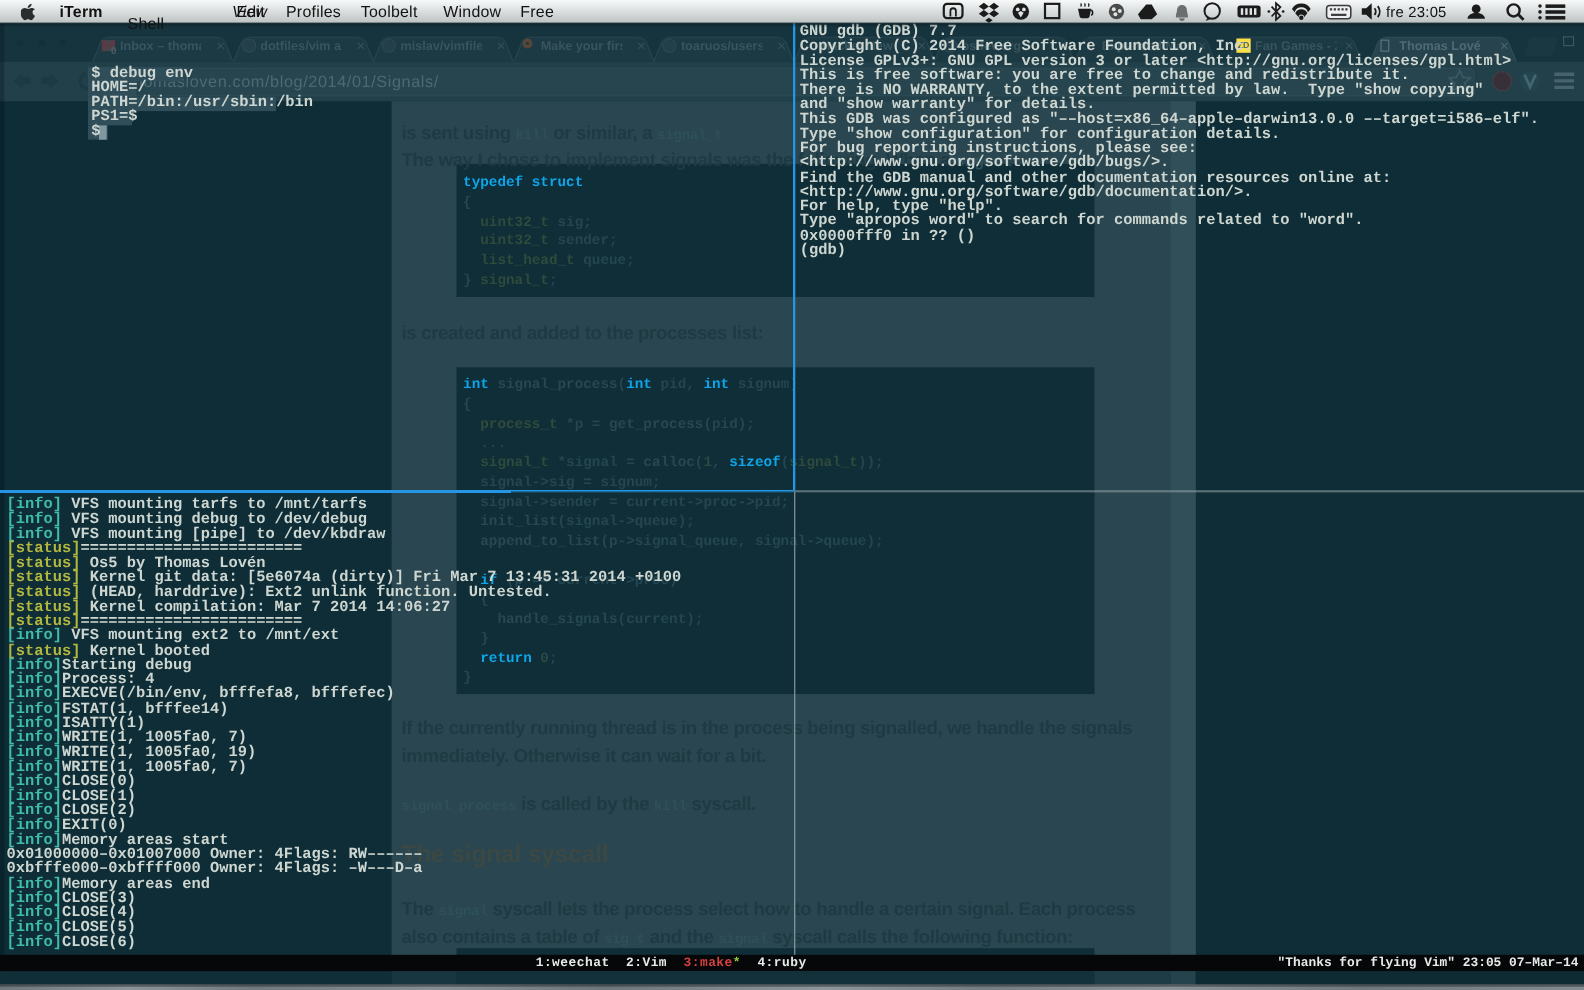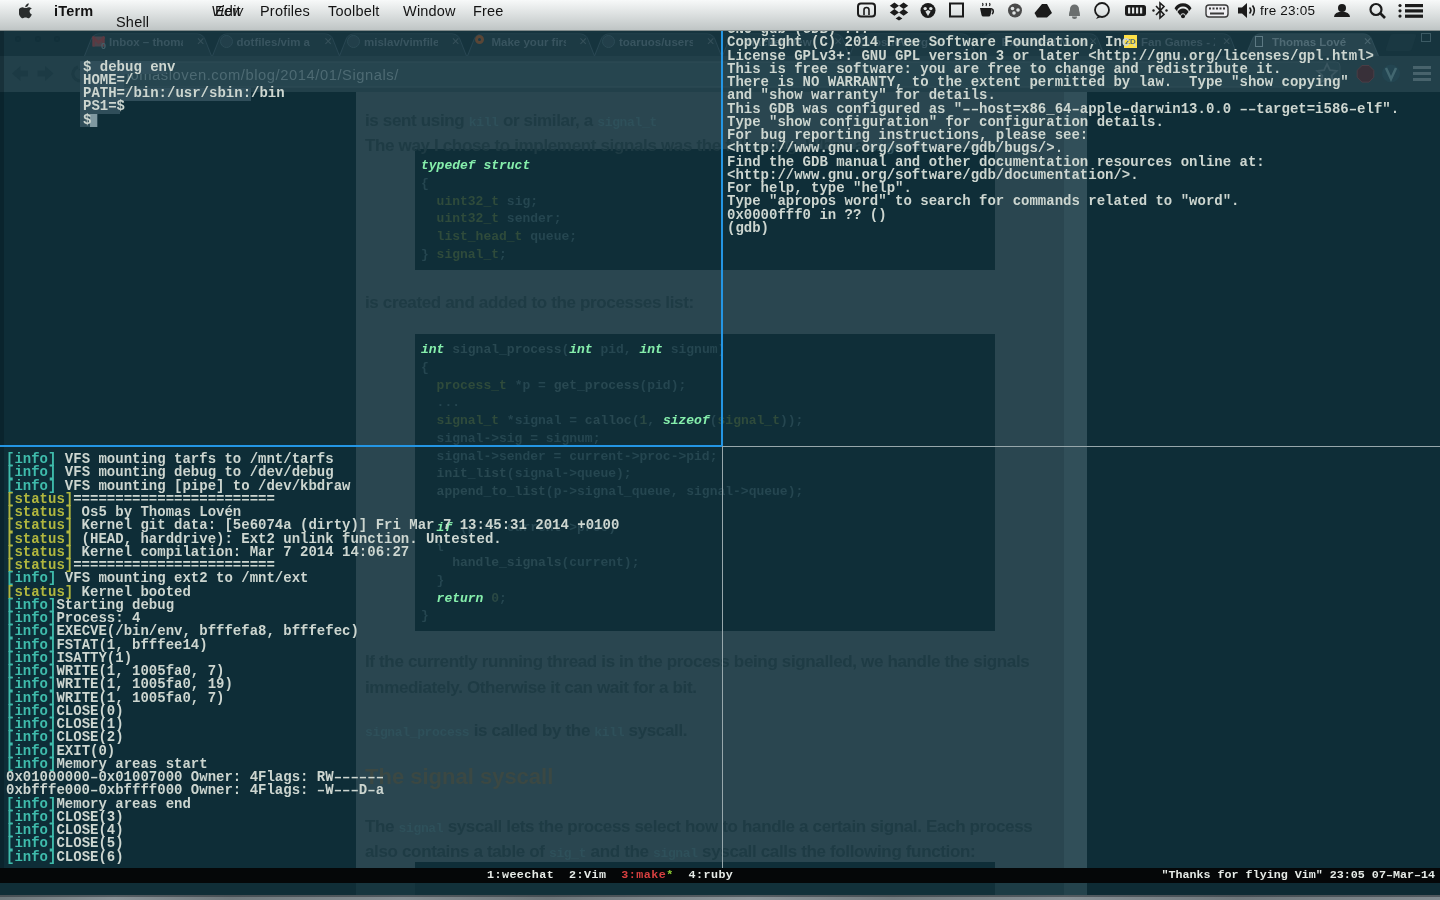--- a/index.html
+++ b/index.html
@@ -23,21 +23,21 @@
   .tab .fav { position:absolute; left:8px; top:6px; width:13px; height:13px; }
   .tab .fav.gh { background:#223f4a; border-radius:50%; border:1px solid #2b4a55; }
   .tab .tt { position:absolute; left:25px; top:7px; font-size:11.5px; color:#38545f;
              white-space:nowrap; overflow:hidden; width:74px; font-weight:bold; }
   .tab .tx { position:absolute; right:7px; top:6px; font-size:10.5px; color:#35505a; }
   .blog code { font-family:"Liberation Mono", monospace; font-weight:bold;
                color:#2e505a; font-size:13px; }
   pre.code { position:absolute; font-family:"Liberation Mono", monospace;
              font-size:13px; line-height:17.75px; font-weight:bold;
              color:#254650; white-space:pre; }
-  pre.code .kw { color:#86efac;font-style:italic; }
+  pre.code .kw { color:#0ea5e9; }
   pre.code .ty { color:#2f4b3b; }
   pre.code .fn { color:#284851; }
   pre.code .nu { color:#2b4944; }
 </style>
 </head>
 <body>
 <div id="stage">
 
   <div class="abs" style="left:0;top:21px;width:1440px;height:35px;background:#16343e;"></div>
 
@@ -252,21 +252,21 @@
   <div class="abs" style="left:356px;top:883px;width:59px;height:17px;background:#17363f;"></div>
   <div class="abs" style="left:415px;top:883px;width:580px;height:17px;background:#12313a;"></div>
   <div class="abs" style="left:995px;top:883px;width:69px;height:17px;background:#1d3c45;"></div>
   <div class="abs" style="left:1064px;top:883px;width:23px;height:17px;background:#24434c;"></div>
   <div class="abs" style="left:1087px;top:883px;width:353px;height:17px;background:#0e2b34;"></div>
   <div class="abs" style="left:0;top:895px;width:1440px;height:5px;
        background:linear-gradient(90deg,#6e787c 0%,#8b9499 8%,#717a7e 16%,#868f94 28%,#6d767a 38%,#8d969b 52%,#747d81 62%,#899297 74%,#6f787c 86%,#828b90 100%);"></div>
   <div class="abs" style="left:0;top:895px;width:1440px;height:2px;background:rgba(40,48,52,0.55);"></div>
 
   <div class="abs" style="left:0;top:21px;width:1440px;height:4px;background:linear-gradient(rgba(5,20,26,0.5),rgba(5,20,26,0));"></div>
-  <div id="menubar" class="abs" style="left:0;top:0;width:1440px;height:31px;
+  <div id="menubar" class="abs" style="left:0;top:0;width:1440px;height:21px;
        background:linear-gradient(#f7f9f9,#bfc5c5);border-bottom:1px solid #808a8a;
        color:#131313;font-size:14.5px;letter-spacing:0.2px;">
     <svg class="abs" style="left:19px;top:2.5px;" width="15" height="17" viewBox="0 0 15 17">
       <path fill="#2a2d2d" d="M9.7 0.3 c0.2 1 -0.3 2 -0.9 2.7 -0.6 0.7 -1.6 1.3 -2.5 1.2 -0.2 -0.9 0.3 -1.9 0.9 -2.5 C7.8 1 8.9 0.4 9.7 0.3 z"></path>
       <path fill="#2a2d2d" d="M12.9 5.7 c-1.1 -1.3 -2.6 -1.5 -3.2 -1.5 -1.4 0 -2 0.8 -3 0.8 -1 0 -1.9 -0.8 -3.2 -0.8 -1.2 0 -2.5 0.7 -3.3 1.9 -1.4 2.2 -0.4 5.5 1 7.3 0.7 0.9 1.5 1.9 2.6 1.9 1 0 1.4 -0.7 2.7 -0.7 1.3 0 1.6 0.7 2.7 0.7 1.1 0 1.8 -1 2.5 -1.9 0.5 -0.7 0.8 -1.1 1.2 -2 -2.9 -1.1 -3.3 -5.2 0 -5.7 z"></path>
     </svg>
     <span class="abs" style="left:54px;top:3px;font-weight:bold;">iTerm</span>
     <span class="abs" style="left:116px;top:14px;">Shell</span>
     <span class="abs" style="left:167px;top:3px;margin-left:48px;">Edit</span>
     <span class="abs" style="left:211px;top:3px;font-style:italic;">View</span>

